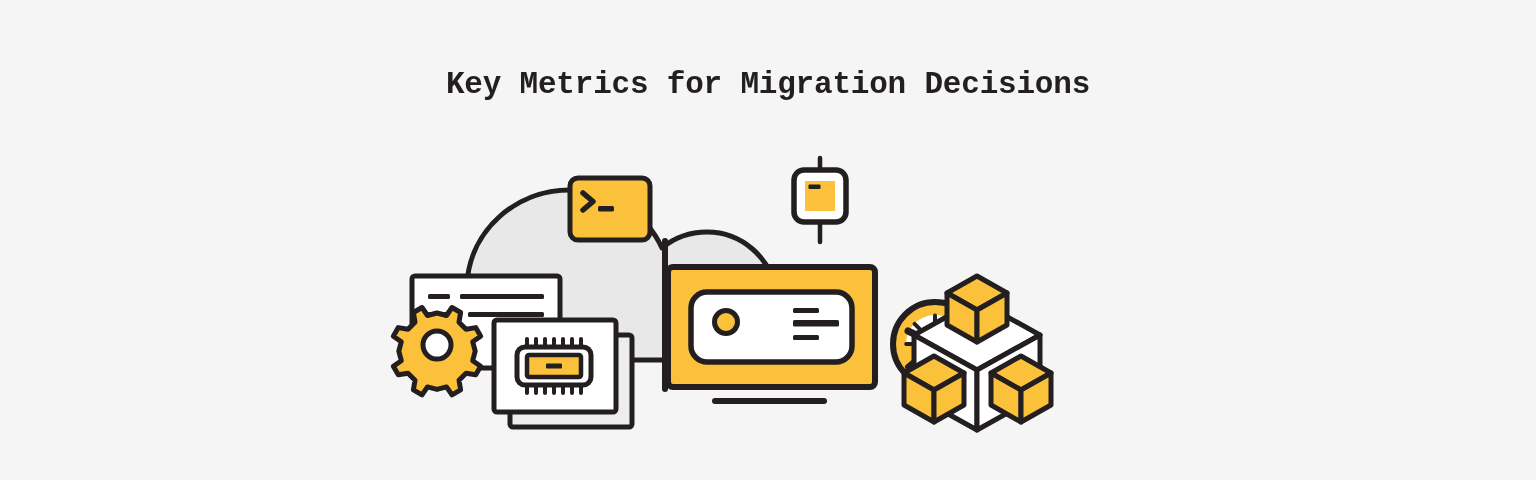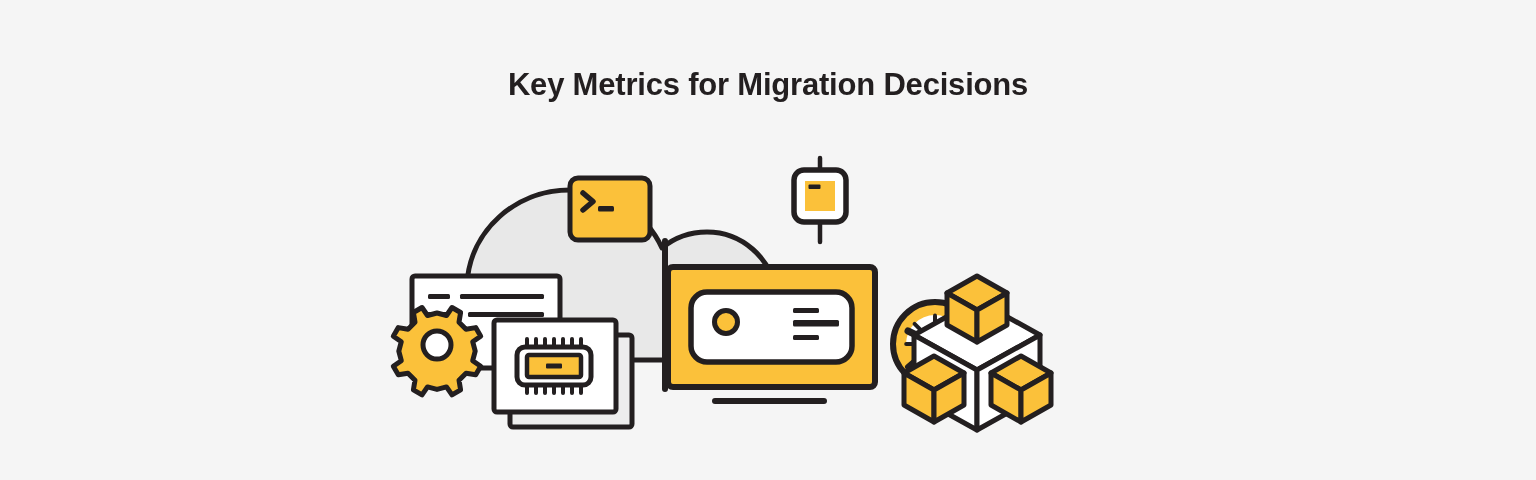--- a/index.html
+++ b/index.html
@@ -12,20 +12,21 @@
     height: 480px;
     background: #f5f5f5;
     font-family: "Liberation Sans", sans-serif;
     overflow: hidden;
   }
   .page {
     position: relative;
     width: 1536px;
     height: 480px;
     background: #f5f5f5;
+    font-family: Liberation Mono, monospace;
   }
   .page-title {
     position: absolute;
     top: 42px;
     left: 0;
     width: 1536px;
     text-align: center;
     font-size: 31px;
     font-weight: bold;
     color: #231f20;

